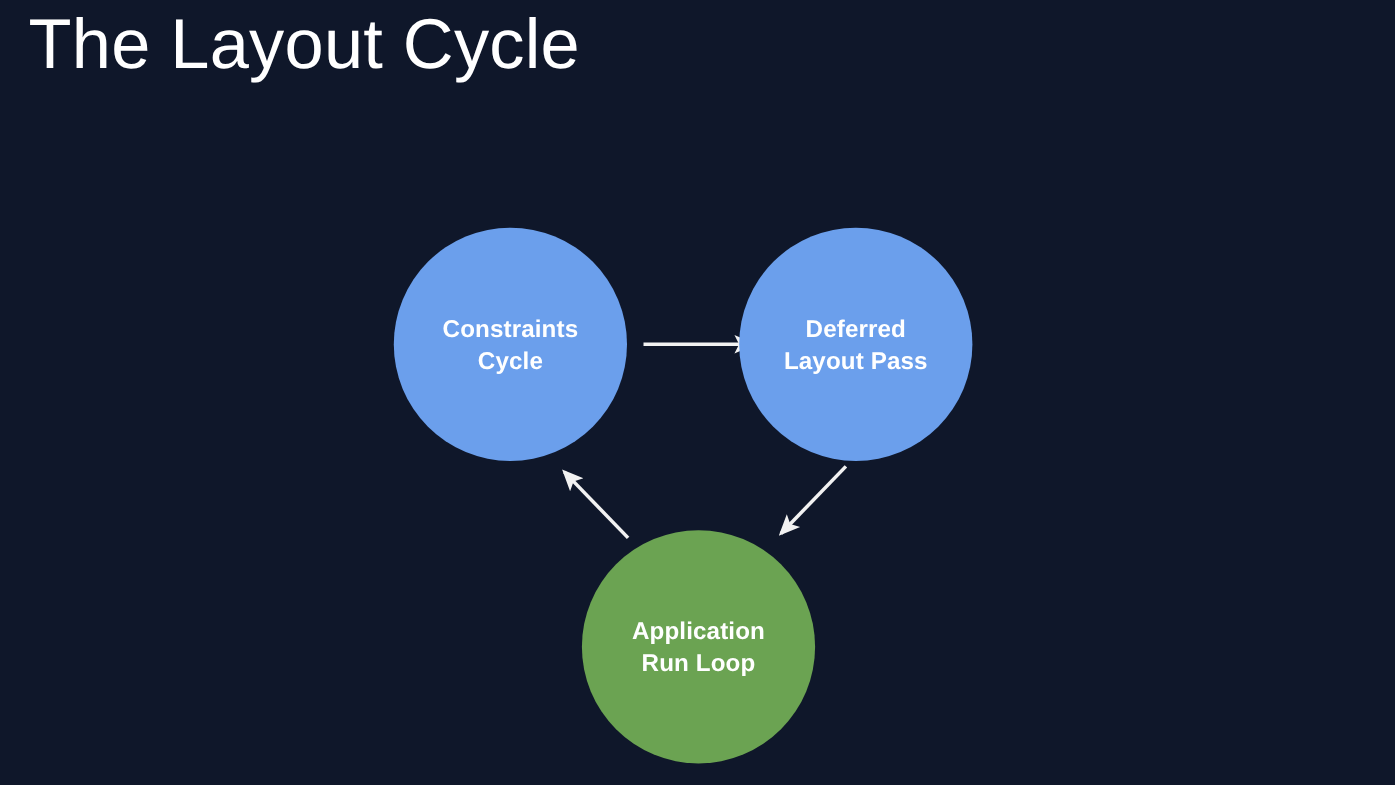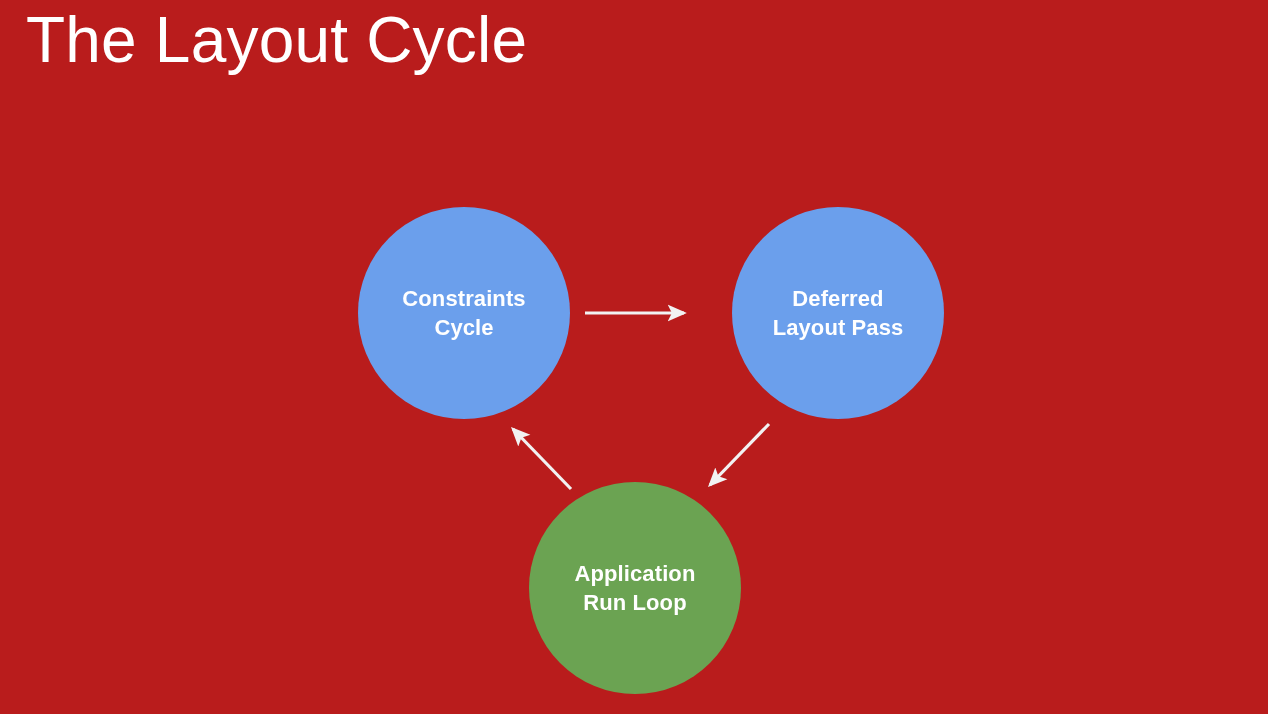--- a/index.html
+++ b/index.html
@@ -48,21 +48,21 @@
     white-space: pre-line;
     letter-spacing: 0.1px;
   }
   #node-constraints-change {
     left: 358px;
     top: 207px;
     width: 212px;
     height: 212px;
   }
   #node-deferred-layout-pass {
-    left: 732px;
+    left: 672px;
     top: 207px;
     width: 212px;
     height: 212px;
   }
   #node-application-run-loop {
     left: 529px;
     top: 482px;
     width: 212px;
     height: 212px;
   }
@@ -71,21 +71,21 @@
     left: 0;
     top: 0;
     width: 1268px;
     height: 714px;
     pointer-events: none;
   }
 </style>
 </head>
 <body style="background-color: rgb(0, 0, 0);">
 
-<div id="slide" style="background-color: #b91c1c;">
+<div id="slide" style="background-color: #0f172a;">
 
   <div id="slide-title" style="color: rgb(255, 255, 255);">The Layout Cycle</div>
 
   <svg id="arrow-layer" viewBox="0 0 1268 714" width="1268" height="714" xmlns="http://www.w3.org/2000/svg">
     <defs>
       <marker id="head" viewBox="0 0 10 10" refX="8.5" refY="5" markerWidth="6" markerHeight="6" orient="auto-start-reverse">
         <path d="M 0 0.6 L 10 5 L 0 9.4 L 2.2 5 Z" fill="#f2f2f2"></path>
       </marker>
     </defs>
 

